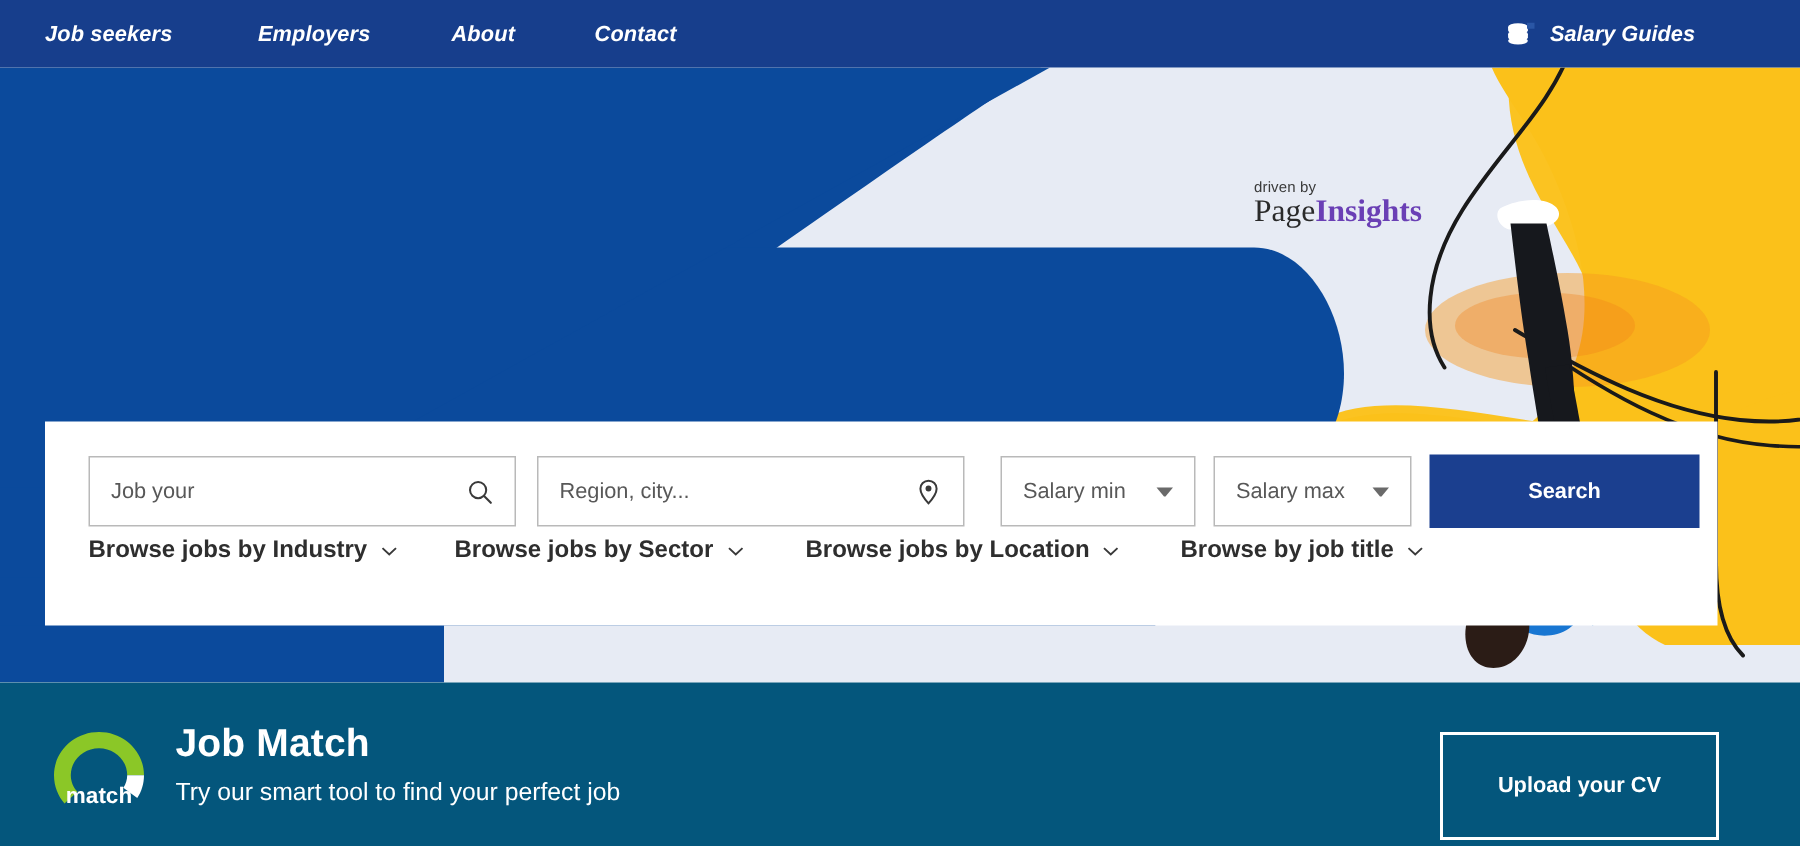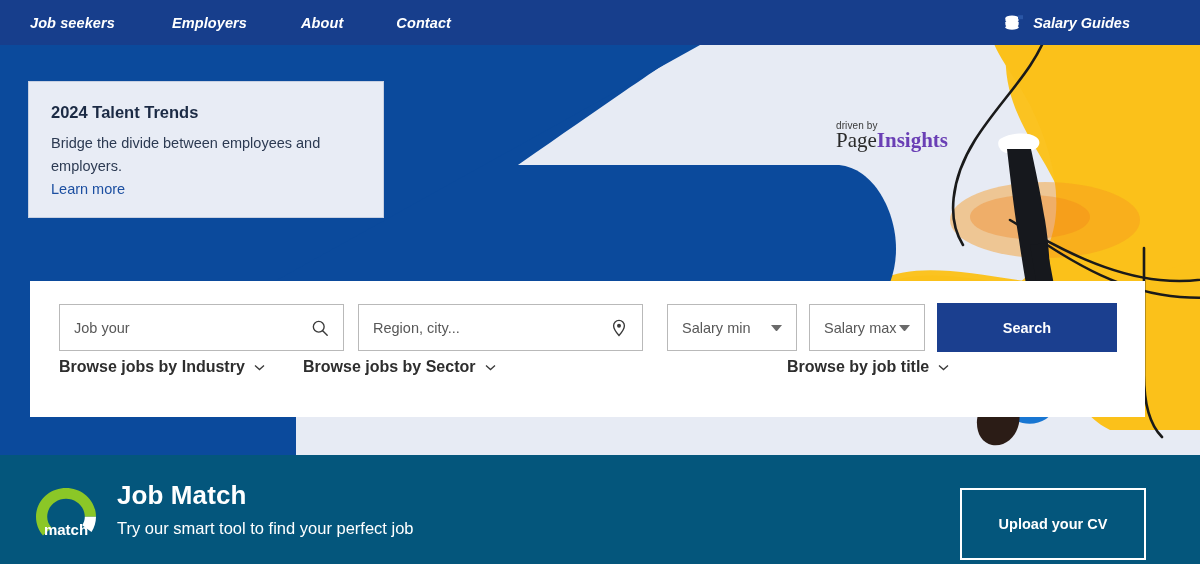--- a/index.html
+++ b/index.html
@@ -77,21 +77,21 @@
   }
   .field.job { width: 285px; margin-right: 14px; }
   .field.region { width: 285px; margin-right: 24px; }
   .field-text { font-size: 14.5px; color: #585858; flex: 1; white-space: nowrap; }
   .field-icon { width: 18px; height: 18px; flex: 0 0 18px; }
   .select {
     position: relative; height: 47px; background: #ffffff; border: 1px solid #b9b9b9;
     display: flex; align-items: center; padding: 17px 14px; cursor: pointer;
   }
   .select.smin { width: 130px; margin-right: 12px; }
-  .select.smax { width: 116px; margin-right: 12px; }
+  .select.smax { width: 132px; margin-right: 12px; }
   .select-text { font-size: 14.5px; color: #585858; flex: 1; white-space: nowrap; }
   .caret { width: 0; height: 0; border-left: 5.5px solid transparent; border-right: 5.5px solid transparent; border-top: 6px solid #6a6a6a; flex: 0 0 11px; }
   .search-btn {
     width: 180px; height: 49px; background: #1b3f8f; border: none; color: #ffffff;
     font-family: "Liberation Sans", sans-serif; font-size: 14.5px; font-weight: bold;
     cursor: pointer; display: flex; align-items: center; justify-content: center;
   }
   .browse-row { position: absolute; left: 29px; top: 77px; width: 1060px; height: 30px; }
   .browse-item {
     position: absolute; top: 0; display: flex; align-items: center; gap: 9px;
@@ -262,25 +262,20 @@
     <path d="M230 150 H838 C870 150 894 180 894 214 C894 250 870 276 838 276 H230 Z" fill="#0b4a9c" opacity="0"></path>
 
     <path d="M160 120 H836 C870 120 896 162 896 204 C896 246 870 280 836 280
              H160 Z" fill="#0b4a9c"></path>
     <path d="M0 0 H700 L160 300 H0 Z" fill="#0b4a9c"></path>
 
     <path d="M0 280 H836 C846 280 856 292 846 302 L800 355 H0 Z" fill="#0b4a9c"></path>
     <path d="M0 340 H810 L770 372 H0 Z" fill="#0b4a9c"></path>
   </svg>
 
-  <div class="trends-card">
-    <div class="trends-title">2024 Talent Trends</div>
-    <div class="trends-desc">Bridge the divide between employees and employers.</div>
-    <a class="trends-link">Learn more</a>
-  </div>
 
   <div class="pi-logo">
     <div class="pi-driven">driven by</div>
     <div class="pi-word"><span class="pi-page">Page</span><span class="pi-insights">Insights</span></div>
   </div>
 
   <div class="navbar">
     <div class="nav-links">
       <a class="nav-link l0">Job seekers</a>
       <a class="nav-link l1">Employers</a>
@@ -339,20 +334,26 @@
         <svg class="chev" viewBox="0 0 11 7">
           <path d="M1 1.4 L5.5 5.6 L10 1.4" fill="none" stroke="#3a3a3a" stroke-width="1.3"></path>
         </svg>
       </div>
       <div class="browse-item" style="left:244px;">
         <span class="browse-label">Browse jobs by Sector</span>
         <svg class="chev" viewBox="0 0 11 7">
           <path d="M1 1.4 L5.5 5.6 L10 1.4" fill="none" stroke="#3a3a3a" stroke-width="1.3"></path>
         </svg>
       </div>
+      <div class="browse-item" style="left:478px;">
+        <span class="browse-label">Browse jobs by Location</span>
+        <svg class="chev" viewBox="0 0 11 7">
+          <path d="M1 1.4 L5.5 5.6 L10 1.4" fill="none" stroke="#3a3a3a" stroke-width="1.3"></path>
+        </svg>
+      </div>
       <div class="browse-item" style="left:728px;">
         <span class="browse-label">Browse by job title</span>
         <svg class="chev" viewBox="0 0 11 7">
           <path d="M1 1.4 L5.5 5.6 L10 1.4" fill="none" stroke="#3a3a3a" stroke-width="1.3"></path>
         </svg>
       </div>
     </div>
   </div>
 
   <div class="jobmatch"></div>

